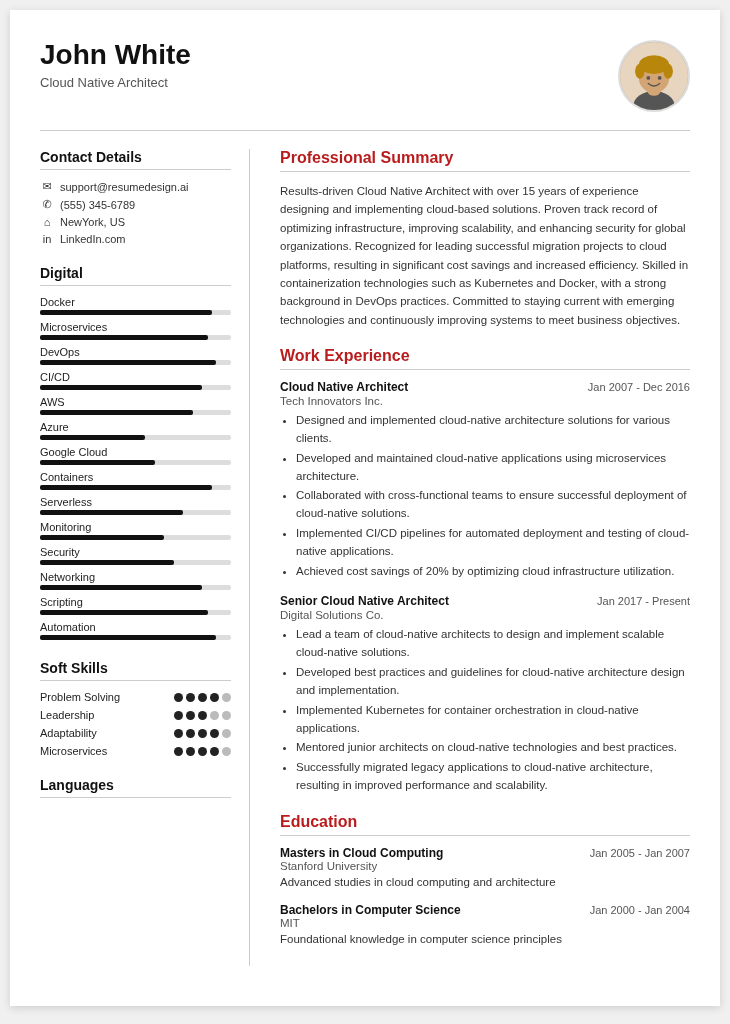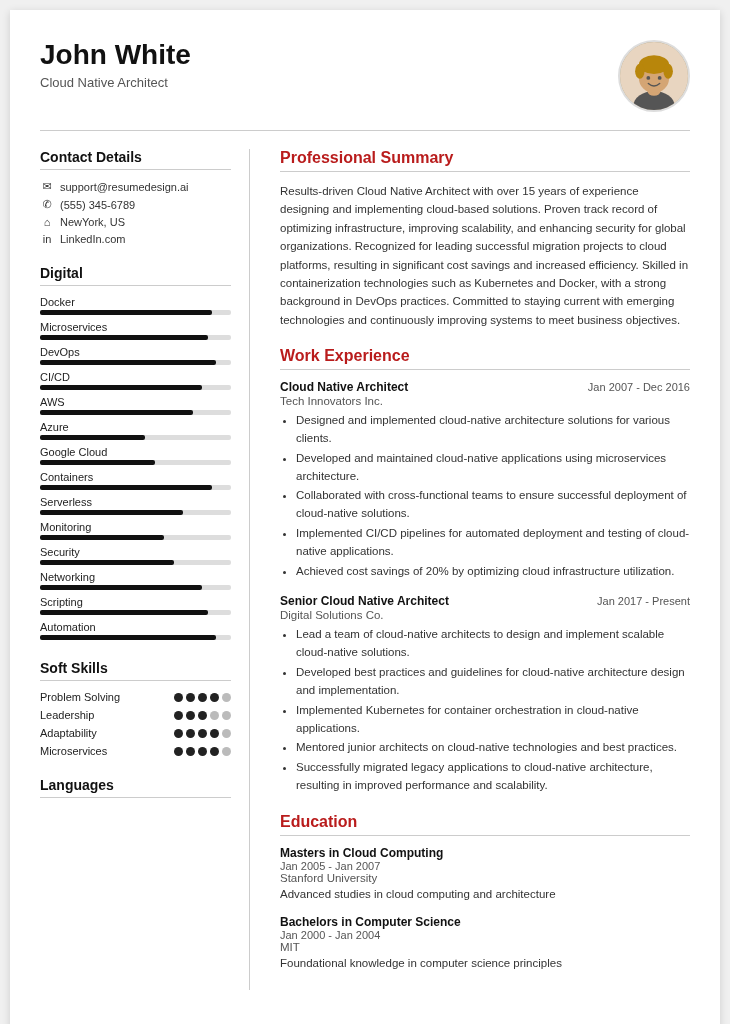--- a/index.html
+++ b/index.html
@@ -197,21 +197,20 @@
     }
 
     
     .edu-block {
       margin-bottom: 12px;
     }
     .edu-header {
       display: flex;
       justify-content: space-between;
       align-items: baseline;
-      flex-direction: column;
     }
     .edu-degree {
       font-size: 12px;
       font-weight: 700;
       color: #111;
     }
     .edu-dates {
       font-size: 11px;
       color: #555;
       white-space: nowrap;

